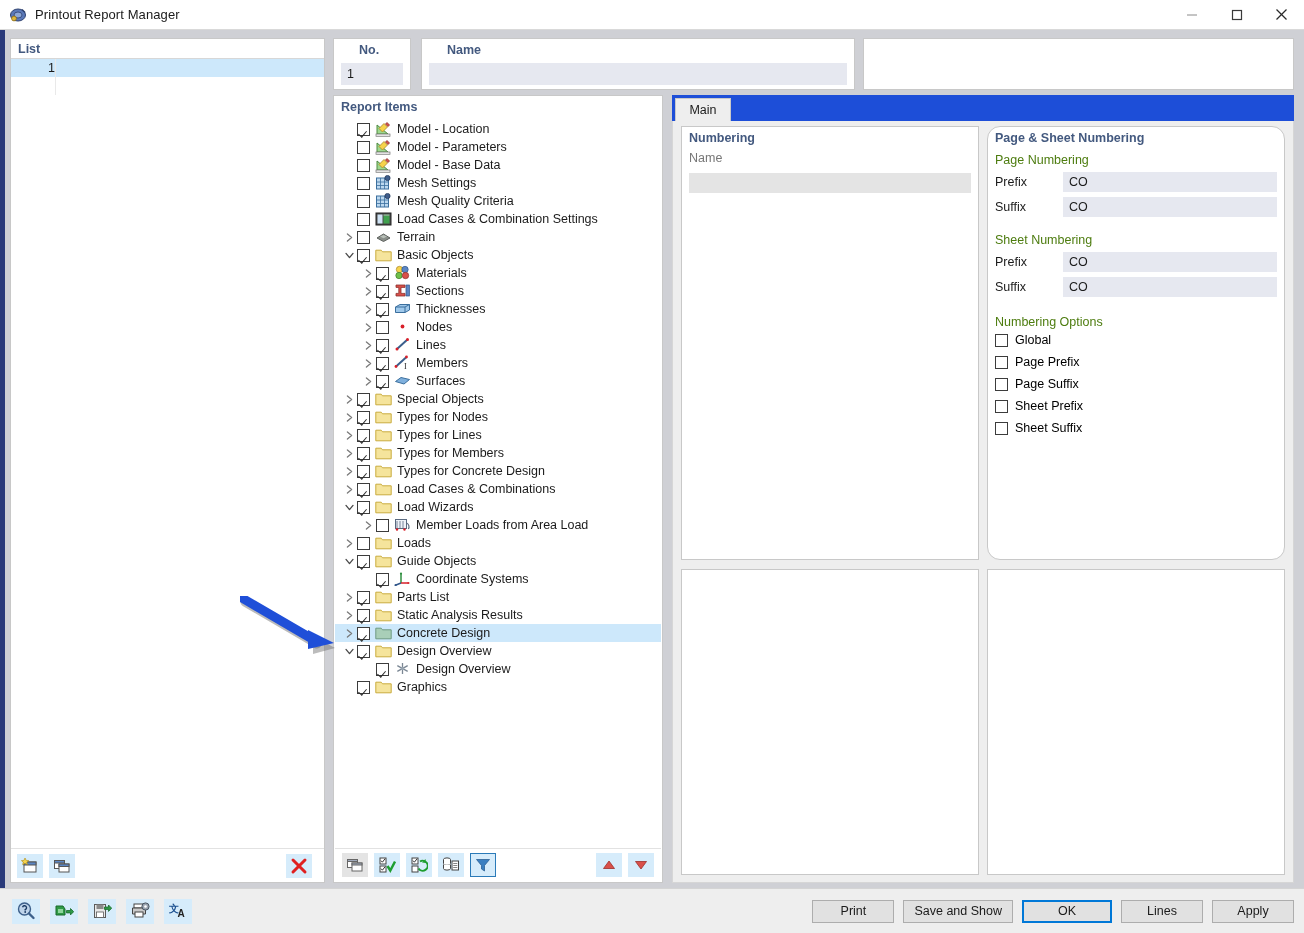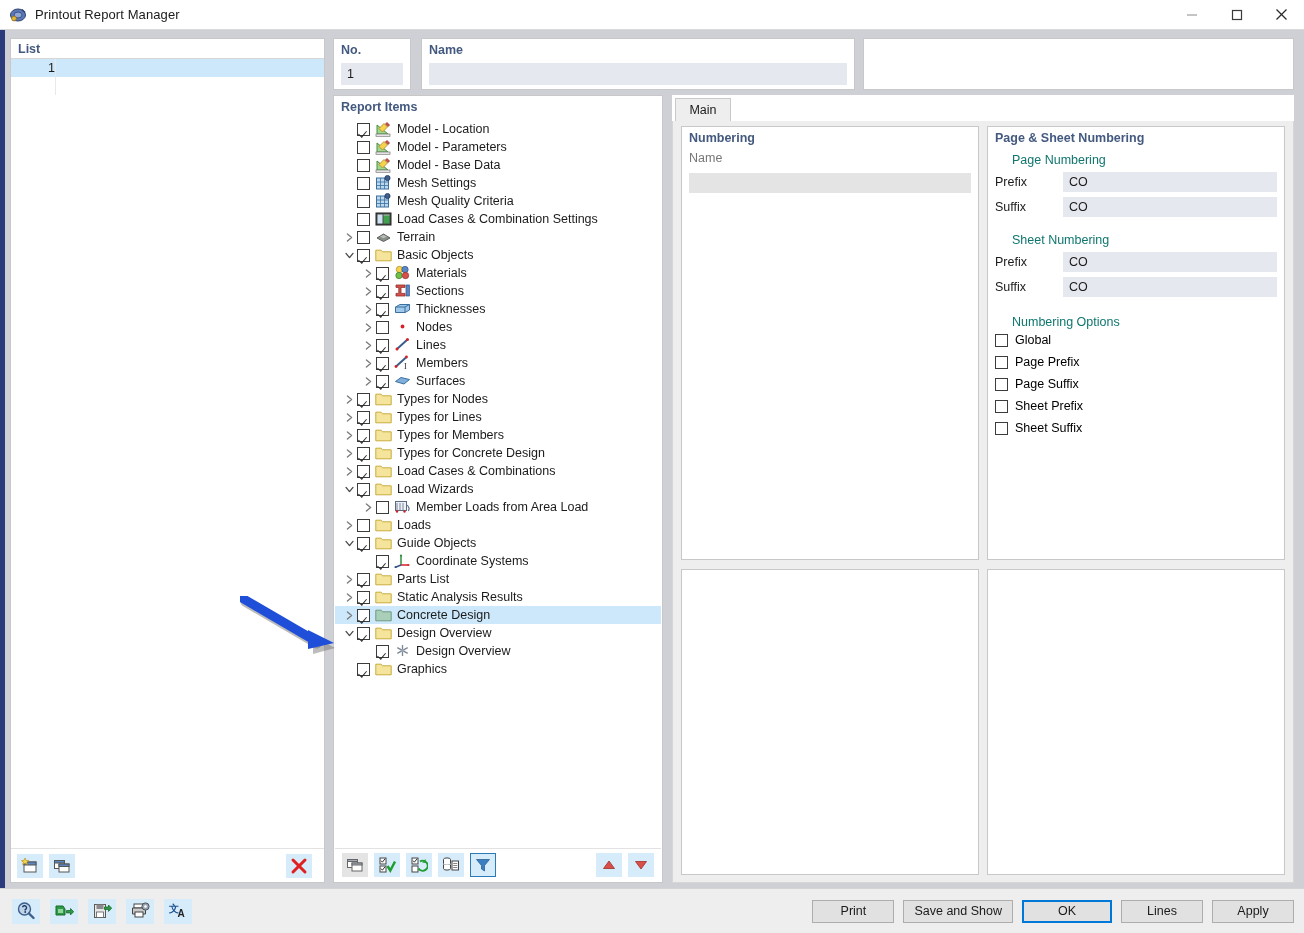--- a/index.html
+++ b/index.html
@@ -60,21 +60,21 @@
     position: absolute; left: 0; bottom: 0; width: 100%; height: 34px;
     border-top: 1px solid #e2e2e2; display: flex; align-items: center; padding: 0 6px;
   }
 
   
   #noPanel   { left: 333px; top: 38px; width: 78px;  height: 52px; }
   #namePanel { left: 421px; top: 38px; width: 434px; height: 52px; }
   #topRight  { left: 863px; top: 38px; width: 431px; height: 52px; }
   .field-label {
     font-weight: bold; font-size: 12.5px; color: #43597f;
-    padding: 4px 0 0 7px;
+    padding: 4px 0 0 25px;
   }
   .field-input {
     position: absolute; left: 7px; right: 7px; top: 24px; height: 22px;
     background: #e6e8f0; border: none; font-family: "Liberation Sans", sans-serif;
     font-size: 12.5px; color: #1b1b1b; padding-left: 6px; outline: none;
   }
 
   
   #treePanel { left: 333px; top: 95px; width: 330px; height: 788px; }
   .panel-title {
@@ -113,41 +113,41 @@
   .tbtn {
     width: 26px; height: 24px; display: flex; align-items: center; justify-content: center;
     margin-right: 6px; flex: none; cursor: default;
   }
   .tbtn.blue { background: #d6ecfb; }
   .tbtn.grey { background: #e4e4e4; }
   .tbtn.framed { background: #d6ecfb; border: 1px solid #2a7ab8; }
   .tbtn svg { display: block; }
 
   
-  #tabstrip { position: absolute; left: 672px; top: 95px; width: 622px; height: 26px; background: #ffffff; }
+  #tabstrip { position: absolute; left: 672px; top: 95px; width: 622px; height: 26px; background: #1d4ed8; }
   .tab {
     position: absolute; left: 3px; top: 3px; width: 56px; height: 23px;
     background: #eeeeee; border: 1px solid #c9c9c9; border-bottom: none;
     display: flex; align-items: center; justify-content: center;
     font-size: 12.5px; color: #1b1b1b;
   }
   #tabbody { position: absolute; left: 672px; top: 121px; width: 622px; height: 762px; background: #eeeeee; border: 1px solid #d6d6d6; border-top:none;}
 
   #paramCard { left: 681px; top: 126px; width: 298px; height: 434px; }
-  #numCard   { left: 987px; top: 126px; width: 298px; height: 434px; }
+  #numCard   { left: 987px; top: 126px; width: 298px; height: 434px; border-radius: 13px; }
   #botLeft   { left: 681px; top: 569px; width: 298px; height: 306px; }
   #botRight  { left: 987px; top: 569px; width: 298px; height: 306px; }
 
   .sub-label { font-size: 12.5px; color: #777777; padding: 4px 0 0 7px; }
   .param-input {
     position: absolute; left: 7px; right: 7px; top: 46px; height: 20px;
     background: #e4e4e4; border: none; outline: none;
     font-family: "Liberation Sans", sans-serif; font-size: 12.5px; padding-left: 6px;
   }
-  .group-head { font-size: 12.5px; color: #0f766e; padding: 6px 0 0 24px; }
+  .group-head { font-size: 12.5px; color: #4d7c0f; padding: 6px 0 0 7px; }
   .prow {
     position: relative; height: 20px; margin-top: 5px; display: flex; align-items: center;
   }
   .prow .pl { width: 75px; padding-left: 7px; font-size: 12.5px; color: #1b1b1b; }
   .prow .pv {
     flex: 1; height: 20px; background: #e6e8f0; margin-right: 7px;
     font-size: 12.5px; color: #1b1b1b; display: flex; align-items: center; padding-left: 6px;
   }
   .opt-row { display: flex; align-items: center; height: 22px; padding-left: 7px; font-size: 12.5px; }
   .opt-row .cb { margin-right: 7px; }
@@ -490,20 +490,35 @@
               <path d="M2.4 1 L6.6 4.5 L2.4 8" fill="none" stroke="#7a7a7a" stroke-width="1.3" stroke-linecap="round" stroke-linejoin="round"></path>
             </svg>
           </div>
           <div class="cb on"></div>
           <div class="ti">
             <svg width="17" height="15" viewBox="0 0 17 15">
               <path d="M1.5 8.5 L7 4.5 L15.5 6.5 L10 11 Z" fill="#7fb0dd" stroke="#3b6f9e" stroke-width="1"></path>
             </svg>
           </div>
           <div class="tlabel">Surfaces</div>
+        </div>
+        <div class="tree-row">
+          <div style="width: 6px; flex: 0 0 auto; height: 18px;"></div>
+          <div class="tw">
+            <svg width="9" height="9" viewBox="0 0 9 9">
+              <path d="M2.4 1 L6.6 4.5 L2.4 8" fill="none" stroke="#7a7a7a" stroke-width="1.3" stroke-linecap="round" stroke-linejoin="round"></path>
+            </svg>
+          </div>
+          <div class="cb on"></div>
+          <div class="ti">
+            <svg width="17" height="15" viewBox="0 0 17 15">
+              <path d="M.8 3.2 h5.4 l1.3 1.6 h8.7 v9 H.8 Z" fill="#f5e49c" stroke="#c9ab3e" stroke-width="1"></path>
+            </svg>
+          </div>
+          <div class="tlabel">Special Objects</div>
         </div>
         <div class="tree-row">
           <div style="width: 6px; flex: 0 0 auto; height: 18px;"></div>
           <div class="tw">
             <svg width="9" height="9" viewBox="0 0 9 9">
               <path d="M2.4 1 L6.6 4.5 L2.4 8" fill="none" stroke="#7a7a7a" stroke-width="1.3" stroke-linecap="round" stroke-linejoin="round"></path>
             </svg>
           </div>
           <div class="cb on"></div>
           <div class="ti">

